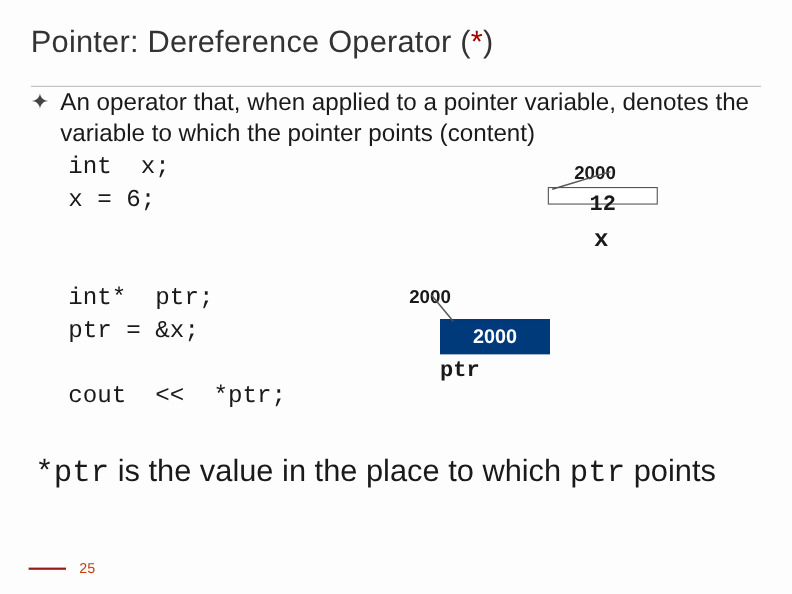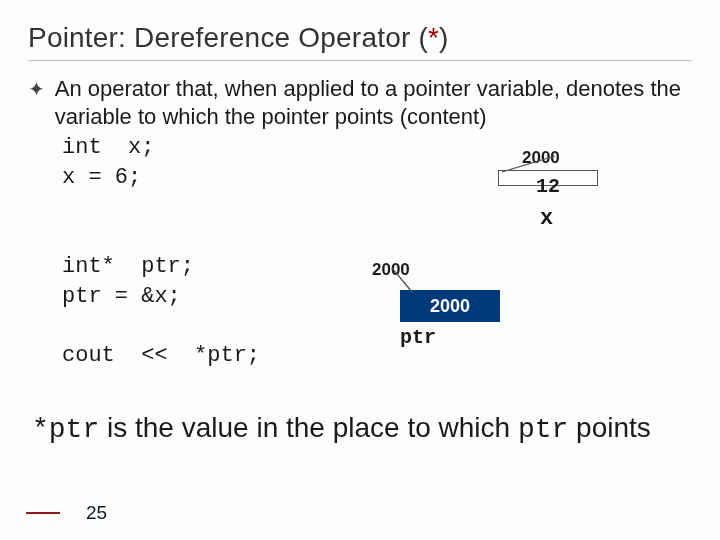--- a/index.html
+++ b/index.html
@@ -13,22 +13,21 @@
     position: relative;
     overflow: hidden;
   }
   .slide {
     padding: 22px 28px 0 28px;
     position: relative;
     height: 100%;
   }
   .title-row {
     border-bottom: 1px solid #bfbfbf;
-    padding-bottom: 6px;
-    margin-bottom: 14px;
+    padding-bottom: 24px;
   }
   .title {
     font-size: 28px;
     font-weight: 400;
     letter-spacing: 0.2px;
     color: #333;
   }
   .title .asterisk { color: #a00000; }
   .title .paren { color: #333; }
   .bullet-block {
@@ -124,23 +123,23 @@
     font-size: 28px;
     font-family: Arial, sans-serif;
   }
   .footnote .mono { font-family: "Courier New", monospace; }
   .footer {
     position: absolute;
     left: 26px;
     bottom: 16px;
     display: flex;
     align-items: center;
-    gap: 26px;
-    color: #0f172a;
-    font-size: 19px;
+    gap: 12px;
+    color: #c2410c;
+    font-size: 13px;
   }
   .footer .bar {
     width: 34px;
     height: 2px;
     background: #8a0000;
     opacity: .9;
   }
 </style>
 </head>
 <body>

